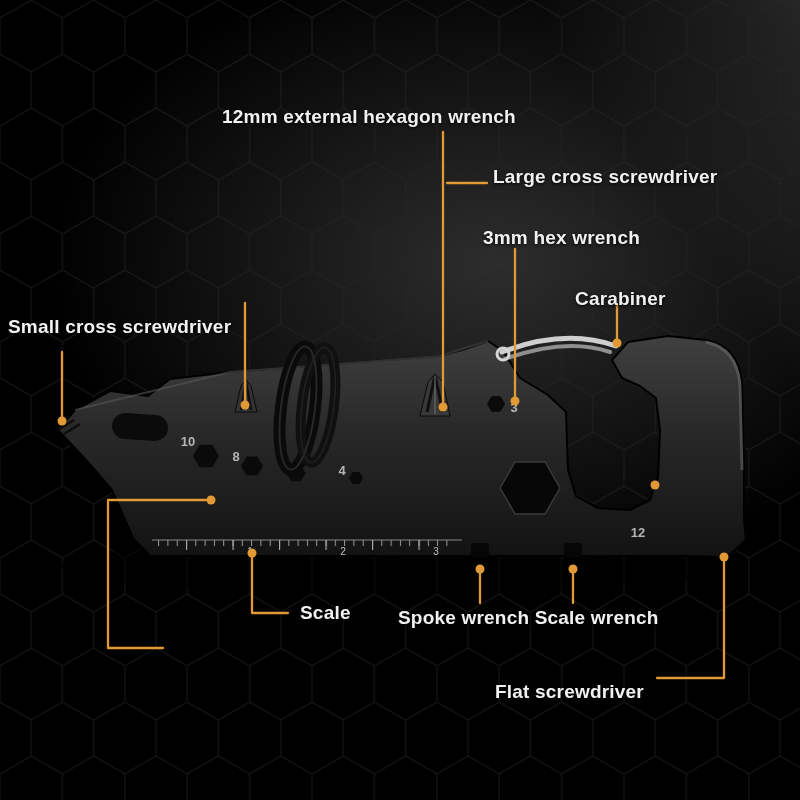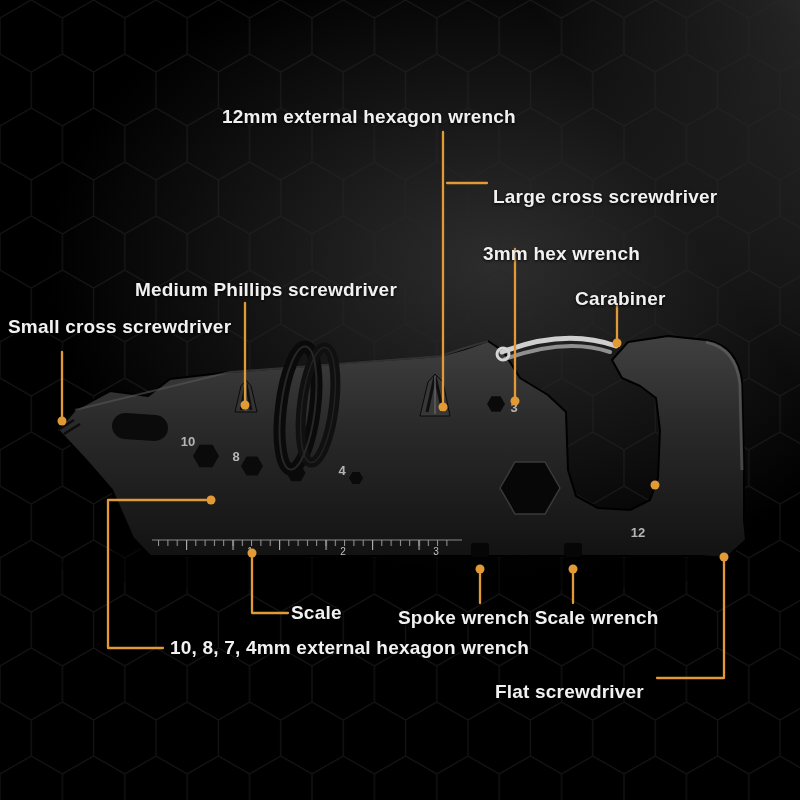--- a/index.html
+++ b/index.html
@@ -159,23 +159,21 @@
     <circle class="dot" cx="573" cy="569" r="4.5"></circle>
 
     <polyline class="lead" points="163,648 108,648 108,500 206,500"></polyline>
     <circle class="dot" cx="211" cy="500" r="4.5"></circle>
 
     <polyline class="lead" points="657,678 724,678 724,561"></polyline>
     <circle class="dot" cx="724" cy="557" r="4.5"></circle>
   </svg>
 
   <div class="label" style="left:222px; top:106px;">12mm external hexagon wrench</div>
-  <div class="label" style="left:493px; top:166px;margin-top:20px;">Large cross screwdriver</div>
-  <div class="label" style="left:483px; top:243px;">3mm hex wrench</div>
-  <div class="label" style="left:135px; top:279px;">Medium Phillips screwdriver</div>
+  <div class="label" style="left:493px; top:166px;">Large cross screwdriver</div>
+  <div class="label" style="left:483px; top:227px;">3mm hex wrench</div>
   <div class="label" style="left:575px; top:281px;margin-top:7px;">Carabiner</div>
   <div class="label" style="left:8px; top:316px;">Small cross screwdriver</div>
-  <div class="label" style="left:291px; top:602px;">Scale</div>
+  <div class="label" style="left:300px; top:602px;">Scale</div>
   <div class="label" style="left:398px; top:607px;">Spoke wrench Scale wrench</div>
-  <div class="label" style="left:170px; top:637px;">10, 8, 7, 4mm external hexagon wrench</div>
   <div class="label" style="left:495px; top:667px;margin-top:14px;">Flat screwdriver</div>
 
 </div>
 
 </body></html>

